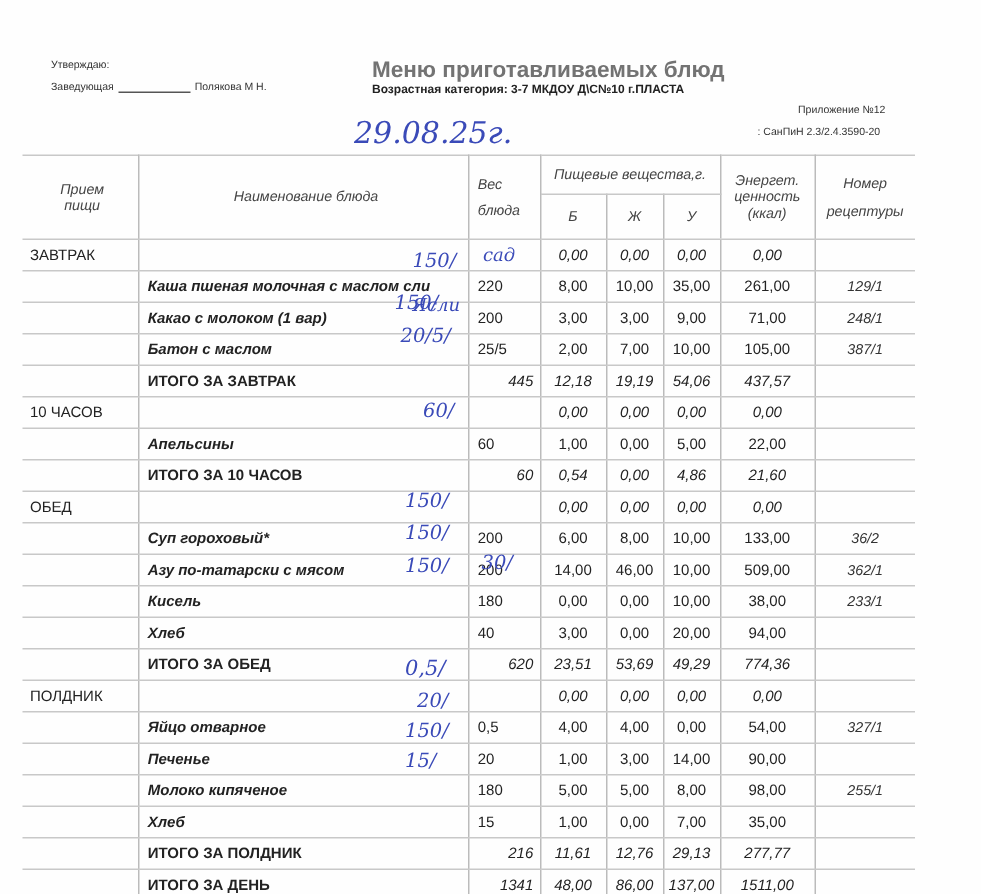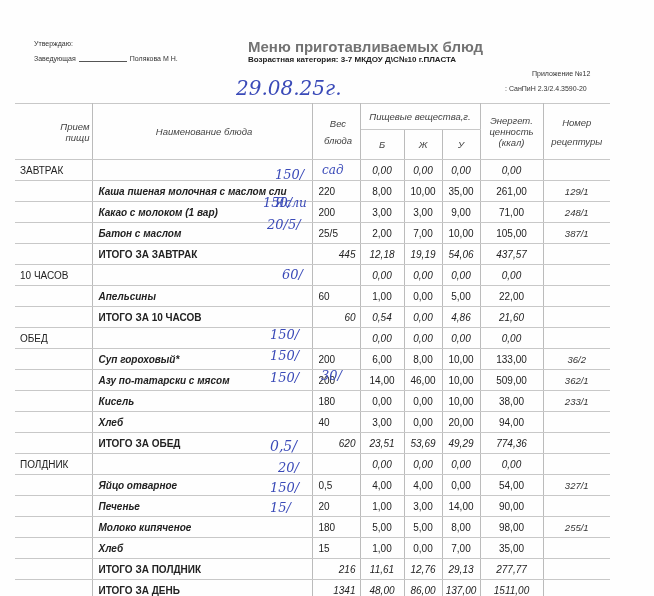--- a/index.html
+++ b/index.html
@@ -47,26 +47,26 @@
 </div>
 <div class="abs title" style="left:248px;top:38px;">Меню приготавливаемых блюд</div>
 <div class="abs subtitle" style="left:248px;top:55px;">Возрастная категория: 3-7 МКДОУ Д\С№10 г.ПЛАСТА</div>
 <div class="abs small" style="left:532px;top:70px;">Приложение №12</div>
 <div class="abs small" style="left:505px;top:85px;">: СанПиН 2.3/2.4.3590-20</div>
 <div class="abs hand" style="left:236px;top:76px;font-size:20px;">29.08.25г.</div>
 
 <table class="menu">
   <thead>
     <tr>
-      <th class="c-meal hdr-top" rowspan="2" style="text-align:right;">
+      <th class="c-meal hdr-top" rowspan="2" style="text-align:center;">
         <div>Прием</div>
         <div>пищи</div>
       </th>
       <th class="c-name" rowspan="2" style="text-align:center;">Наименование    блюда</th>
-      <th class="c-w" rowspan="2" style="text-align:center;">
+      <th class="c-w" rowspan="2" style="">
         <div style="margin-bottom:6px;">Вес</div>
         <div>блюда</div>
       </th>
       <th class="hdr-top" colspan="3" style="border-right:1px solid #bbb;">Пищевые вещества,г.</th>
       <th class="c-e" rowspan="2">
         <div>Энергет.</div>
         <div>ценность</div>
         <div>(ккал)</div>
       </th>
       <th class="c-r" rowspan="2">

